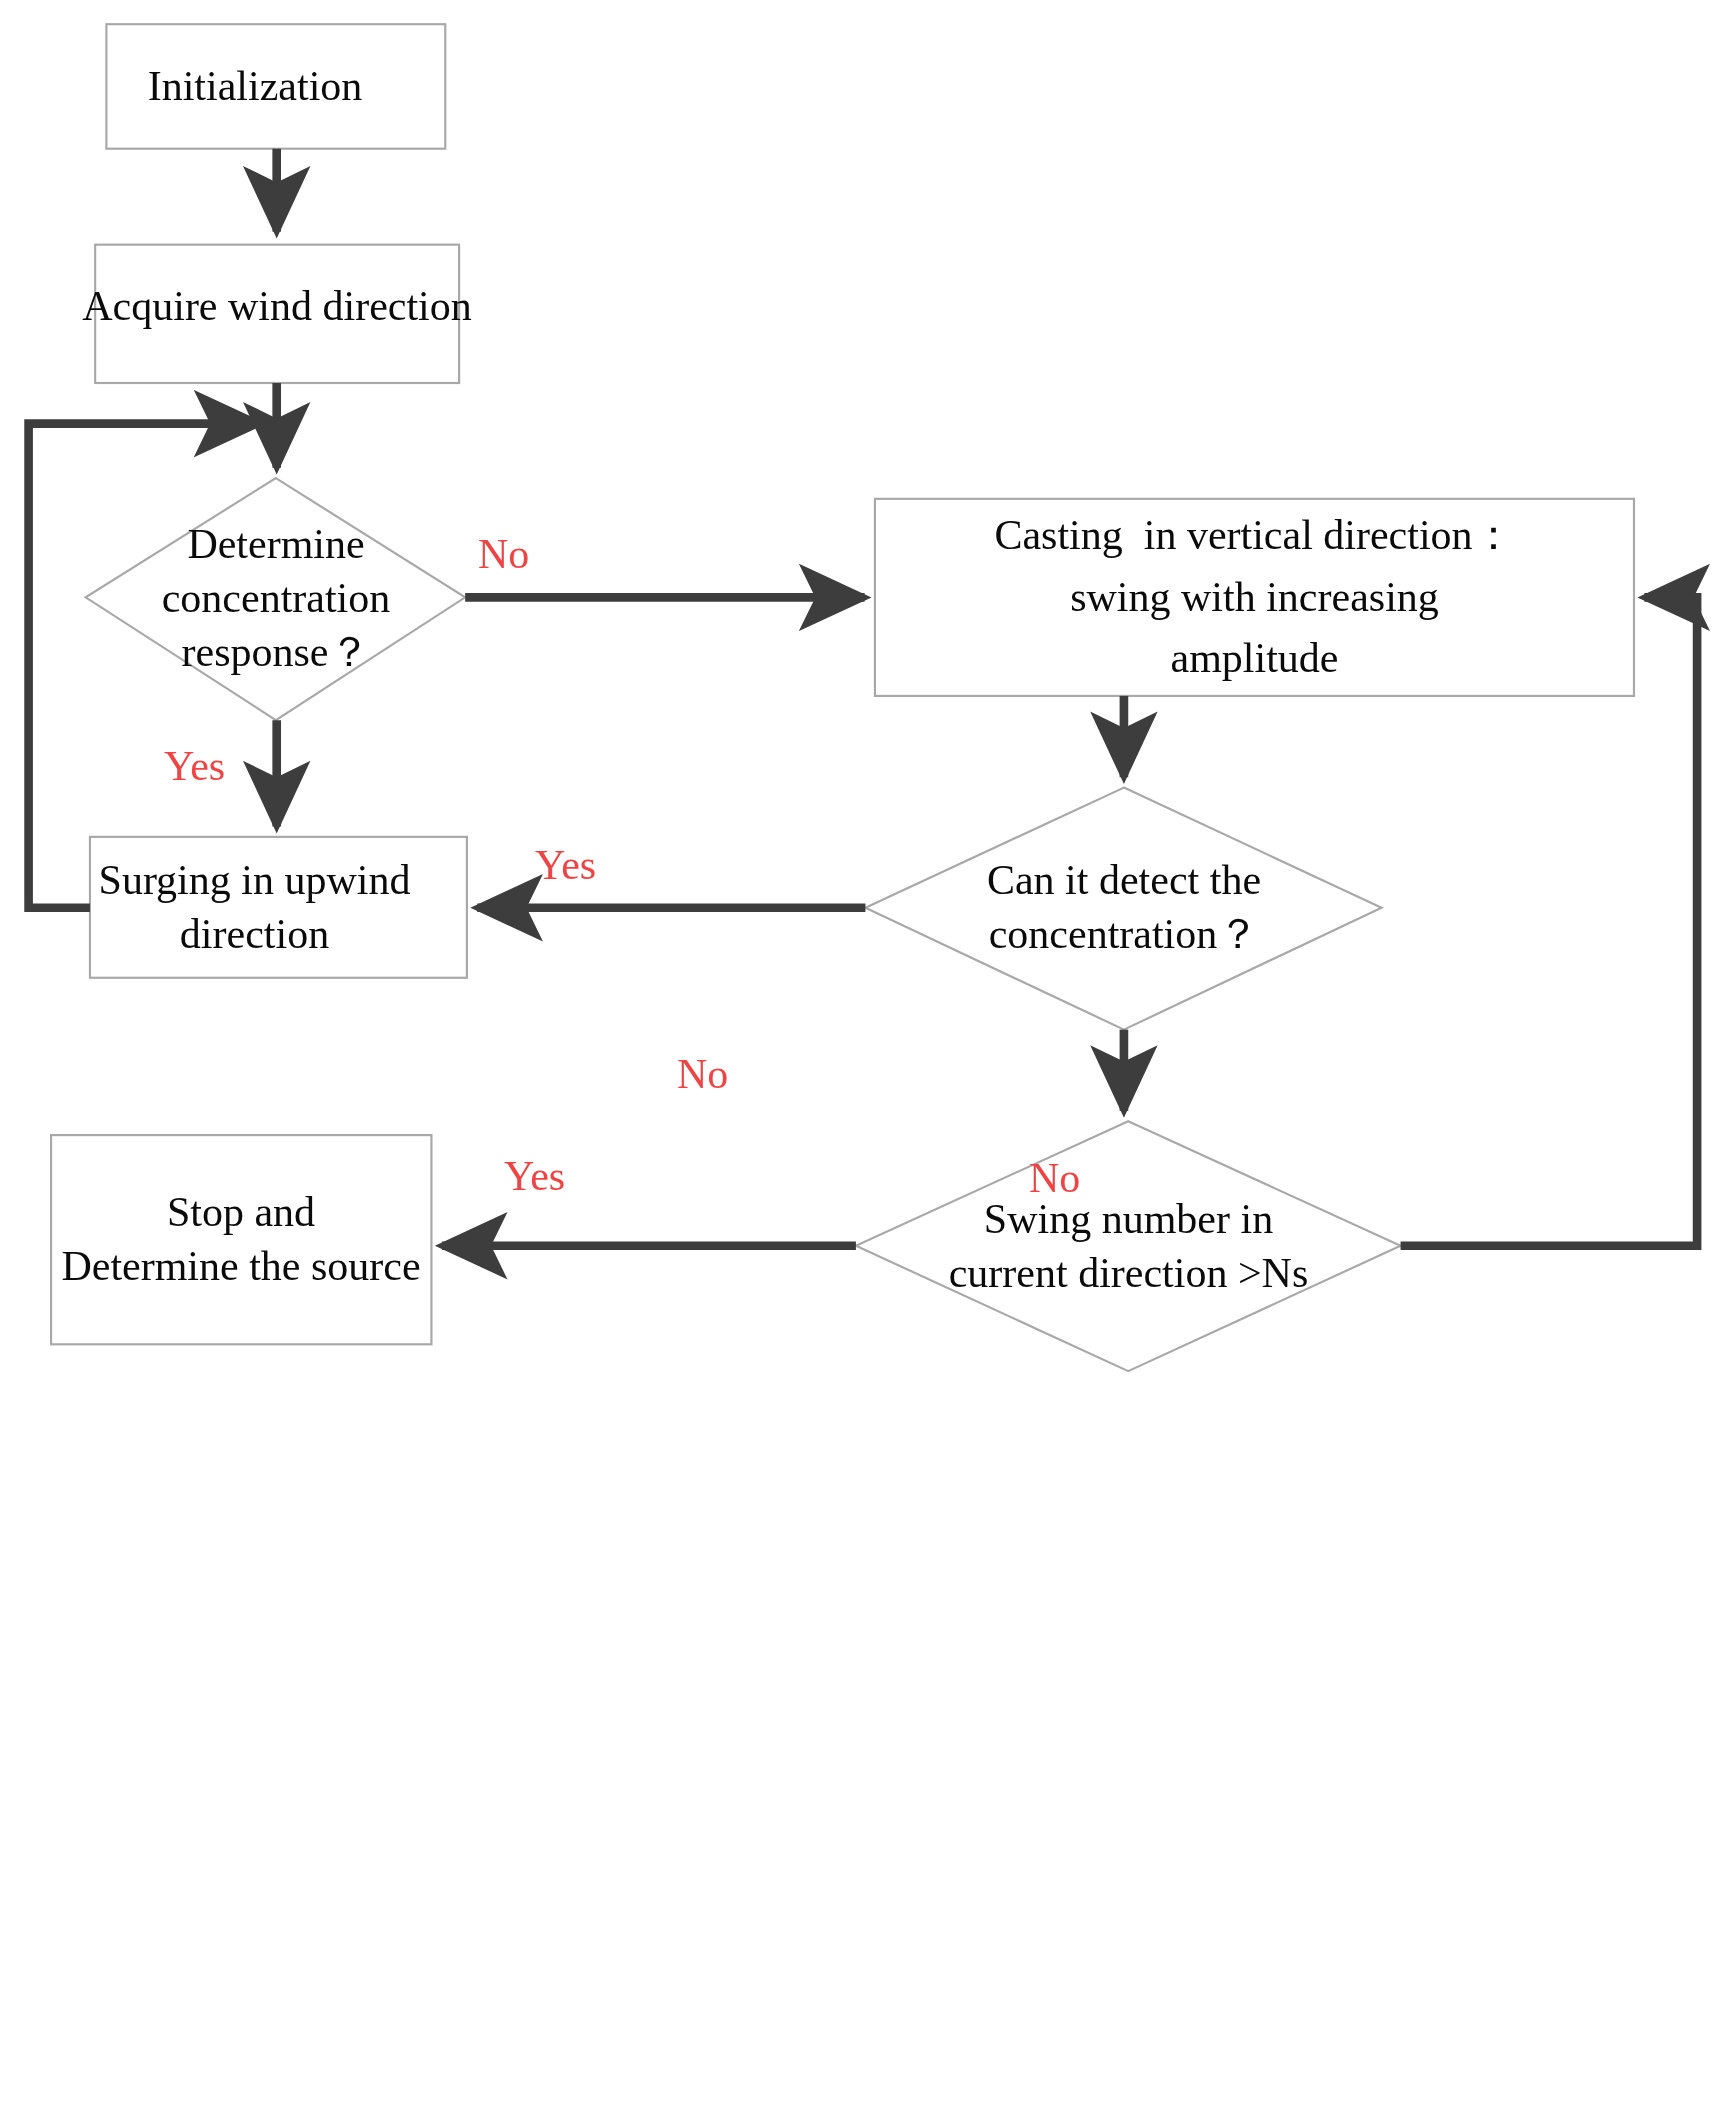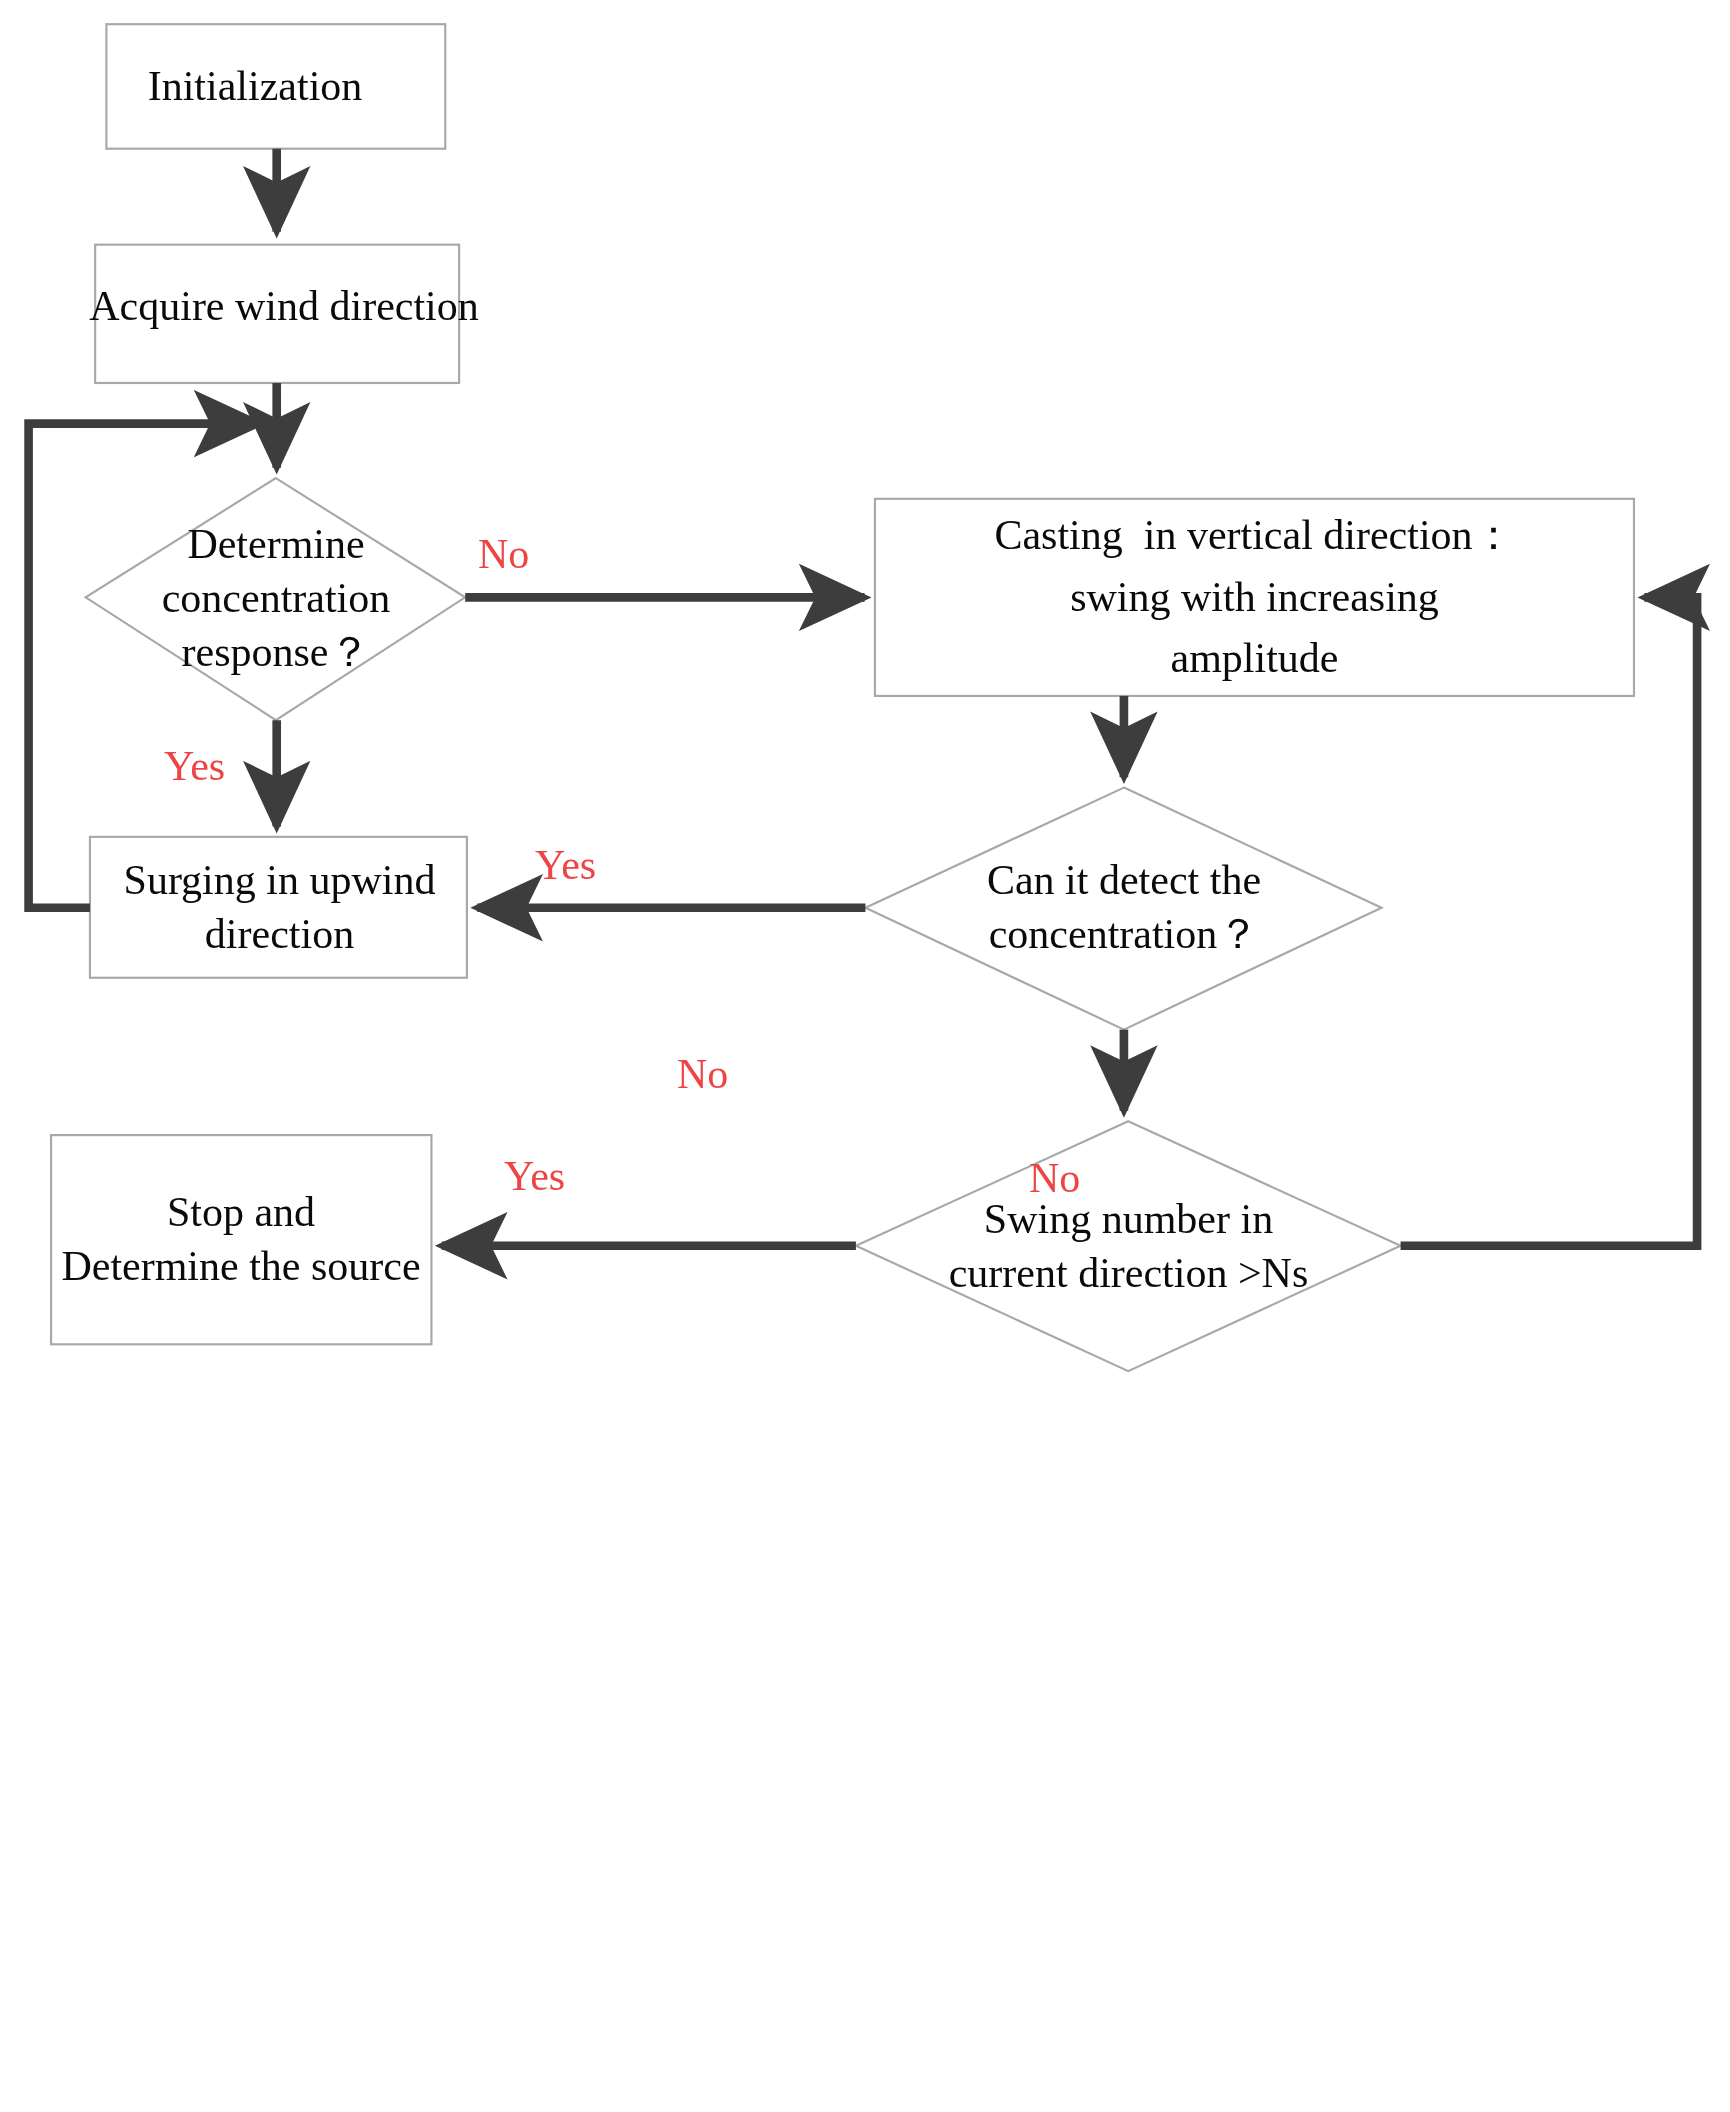--- a/index.html
+++ b/index.html
@@ -91,37 +91,37 @@
 
     <path d="M 990 1441 L 511 1441" stroke="#3d3d3d" stroke-width="10" fill="none" marker-end="url(#arrowhead)"></path>
 
     <path d="M 1620 1441 L 1963 1441 L 1963 691 L 1902 691" stroke="#3d3d3d" stroke-width="10" fill="none" marker-end="url(#arrowhead)"></path>
   </svg>
 
   <div class="node-label" style="left:106px; top:24px; width:298px; height:125px;">
     <span>Initialization</span>
   </div>
 
-  <div class="node-label" style="left:102px; top:245px; width:364px; height:124px;">
+  <div class="node-label" style="left:95px; top:245px; width:364px; height:124px;">
     <span>Acquire wind direction</span>
   </div>
 
   <div class="node-label" style="left:86px; top:478px; width:380px; height:242px;">
     <span>Determine</span>
     <span>concentration</span>
     <span>response？</span>
   </div>
 
   <div class="node-label" style="left:875px; top:499px; width:759px; height:197px;gap:8px;">
     <span>Casting  in vertical direction：</span>
     <span>swing with increasing</span>
     <span>amplitude</span>
   </div>
 
-  <div class="node-label" style="left:90px; top:837px; width:329px; height:141px;padding-left:25px;">
+  <div class="node-label" style="left:90px; top:837px; width:329px; height:141px;">
     <span>Surging in upwind</span>
     <span>direction</span>
   </div>
 
   <div class="node-label" style="left:866px; top:826px; width:516px; height:164px;">
     <span>Can it detect the</span>
     <span>concentration？</span>
   </div>
 
   <div class="node-label" style="left:856px; top:1165px; width:545px; height:164px;">

